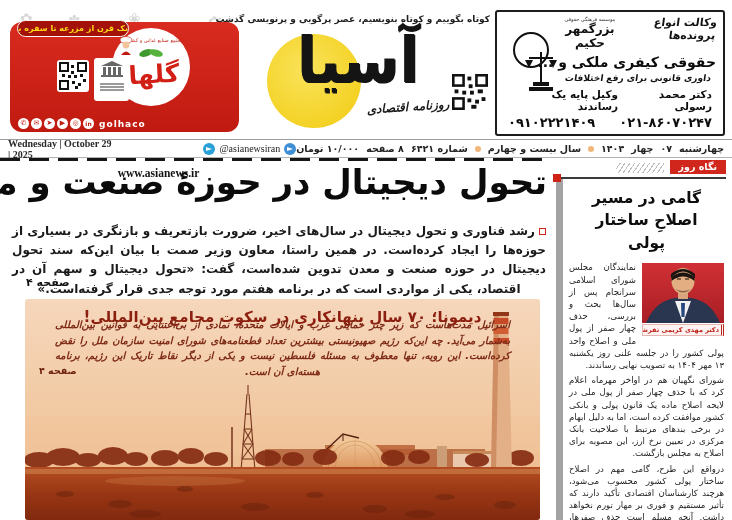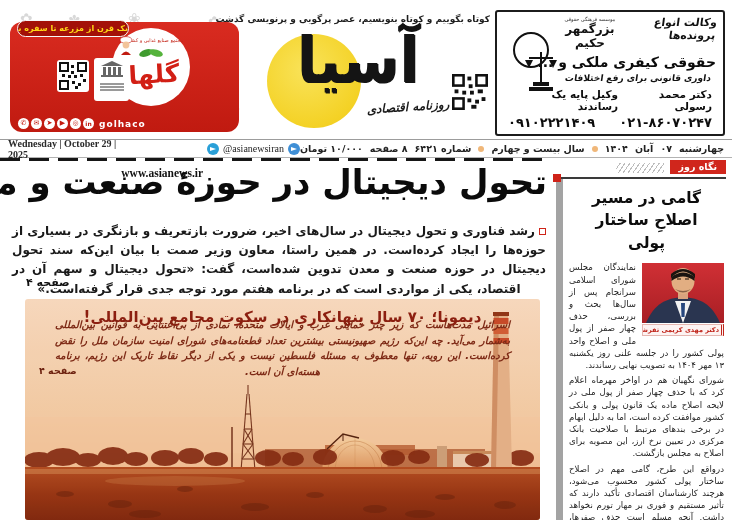--- a/index.html
+++ b/index.html
@@ -257,21 +257,21 @@
     <div class="dl-left">
       <span class="dl-date-en">Wednesday | October 29 | 2025</span>
       <span class="dl-site">www.asianews.ir</span>
       <span class="tg"></span>
       <span class="dl-handle">@asianewsiran</span>
       <span class="tg" style="background:#3f8fd6;"></span>
     </div>
     <div class="dl-right">
       <span class="dl-fa">چهارشنبه</span>
       <span class="dl-fa">۰۷</span>
-      <span class="dl-fa">آبان</span>
+      <span class="dl-fa">چهار</span>
       <span class="dl-fa">۱۴۰۴</span>
       <span class="dot"></span>
       <span class="dl-fa">سال بیست و چهارم</span>
       <span class="dot"></span>
       <span class="dl-fa">شماره ۶۴۲۱</span>
       <span class="dl-fa">۸ صفحه</span>
       <span class="dl-fa">۱۰/۰۰۰ تومان</span>
     </div>
   </div>
   <div class="dash-rule"></div>

